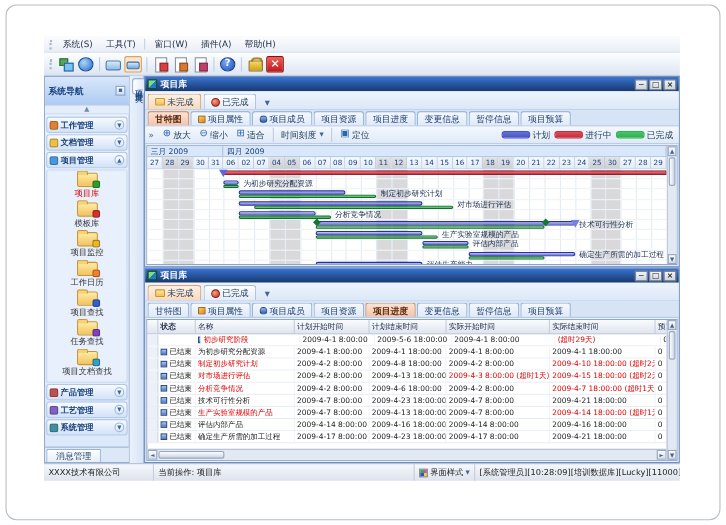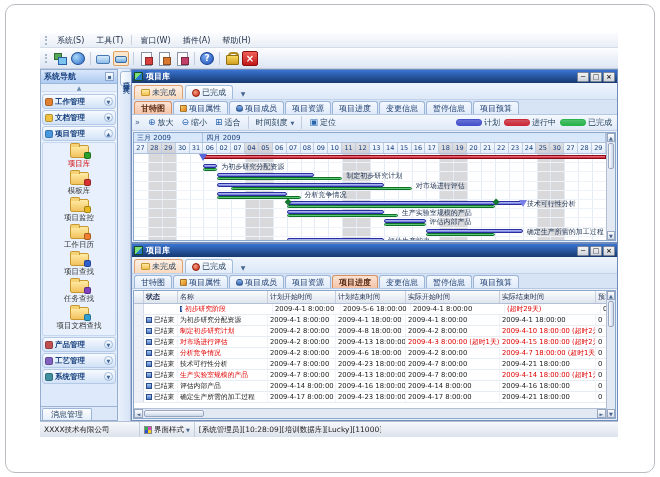--- a/index.html
+++ b/index.html
@@ -32,21 +32,21 @@
   [data-name="lock-icon"]::before { content:""; position:absolute; left:4px; top:1px; width:7px; height:6px; border:2px solid #b08820; border-bottom:none; border-radius:4px 4px 0 0; }
   [data-name="lock-icon"]::after { content:""; position:absolute; left:2px; bottom:1px; width:11px; height:8px; background:linear-gradient(#f8d860,#d0a020); border:1px solid #907010; border-radius:1px; }
   [data-name="exit-icon"] { background:linear-gradient(#f06058,#c01818); border:1px solid #8e0e0e; }
   [data-name="exit-icon"]::after { content:"×"; position:absolute; inset:0; display:flex; align-items:center; justify-content:center; color:#fff; font-weight:bold; font-size:10px; }
 
   
   .main { flex:1; min-height:0; display:flex; }
 
   
   .sidebar { width:78px; display:flex; flex-direction:column; border:1px solid #96aecd; background:linear-gradient(#eef4fd,#dce9fa); }
-  .sb-header { height:14px; display:flex; align-items:center; justify-content:space-between; padding:0 3px; background:linear-gradient(#d9e7fb,#aecbf1); color:#17407e; font-weight:bold; border-bottom:1px solid #9cb8dd; }
+  .sb-header { height:26px; display:flex; align-items:center; justify-content:space-between; padding:0 3px; background:linear-gradient(#d9e7fb,#aecbf1); color:#17407e; font-weight:bold; border-bottom:1px solid #9cb8dd; }
   .sb-pin { width:9px; height:9px; background:linear-gradient(#fefefe,#cfdef2); border:1px solid #8aa6ca; font-size:6px; color:#44668e; display:flex; align-items:center; justify-content:center; }
   .sb-collapse { height:8px; display:flex; align-items:center; justify-content:center; color:#6e8ab0; font-size:6px; border-bottom:1px solid #cfdcf0; background:#e4eefb; }
   .sb-body { flex:1; min-height:0; overflow:hidden; padding:1px; }
   .sb-sec-header { height:15px; margin:1px 0; display:flex; align-items:center; background:linear-gradient(#f7faff,#d2e2f7); border:1px solid #b4c9e6; border-radius:3px; padding:0 2px; }
   .sb-sec-ico { width:8px; height:8px; border-radius:2px; margin-right:2px; border:1px solid rgba(0,0,0,.25); }
   .sb-sec-label { flex:1; color:#17407e; font-weight:bold; font-size:7.5px; white-space:nowrap; overflow:hidden; }
   .sb-sec-chev { width:9px; height:9px; border-radius:50%; background:linear-gradient(#fff,#d8e6f8); border:1px solid #9eb8da; color:#3c6496; font-size:5px; display:flex; align-items:center; justify-content:center; }
   .sb-items { background:#e7f0fc; border:1px solid #c6d8ef; border-radius:2px; padding:2px 0 1px; display:flex; flex-direction:column; align-items:center; }
   .sb-item { display:flex; flex-direction:column; align-items:center; margin-bottom:3px; cursor:pointer; }
   .fldr { position:relative; width:19px; height:13px; background:linear-gradient(#ffeca6,#f2c25e); border:1px solid #c89830; border-radius:2px; }
@@ -679,20 +679,21 @@
             </div>
           </div>
         </div>
 
       </div>
     </div>
   </div>
 
   <div class="statusbar" data-name="status-bar">
     <div class="sb-panel sb-company" data-name="company-name">XXXX技术有限公司</div>
+    <div class="sb-panel sb-op" data-name="current-operation">当前操作: 项目库</div>
     <div class="sb-panel" data-name="ui-style-button">
       <span class="style-ico" data-name="ui-style-icon"></span>
       <span data-name="ui-style-label">界面样式</span>
       <span class="sb-dd" data-name="chevron-down-icon">▼</span>
     </div>
     <div class="sb-panel sb-session" data-name="session-info">[系统管理员][10:28:09][培训数据库][Lucky][11000]</div>
   </div>
 </div>
 
 </body></html>

